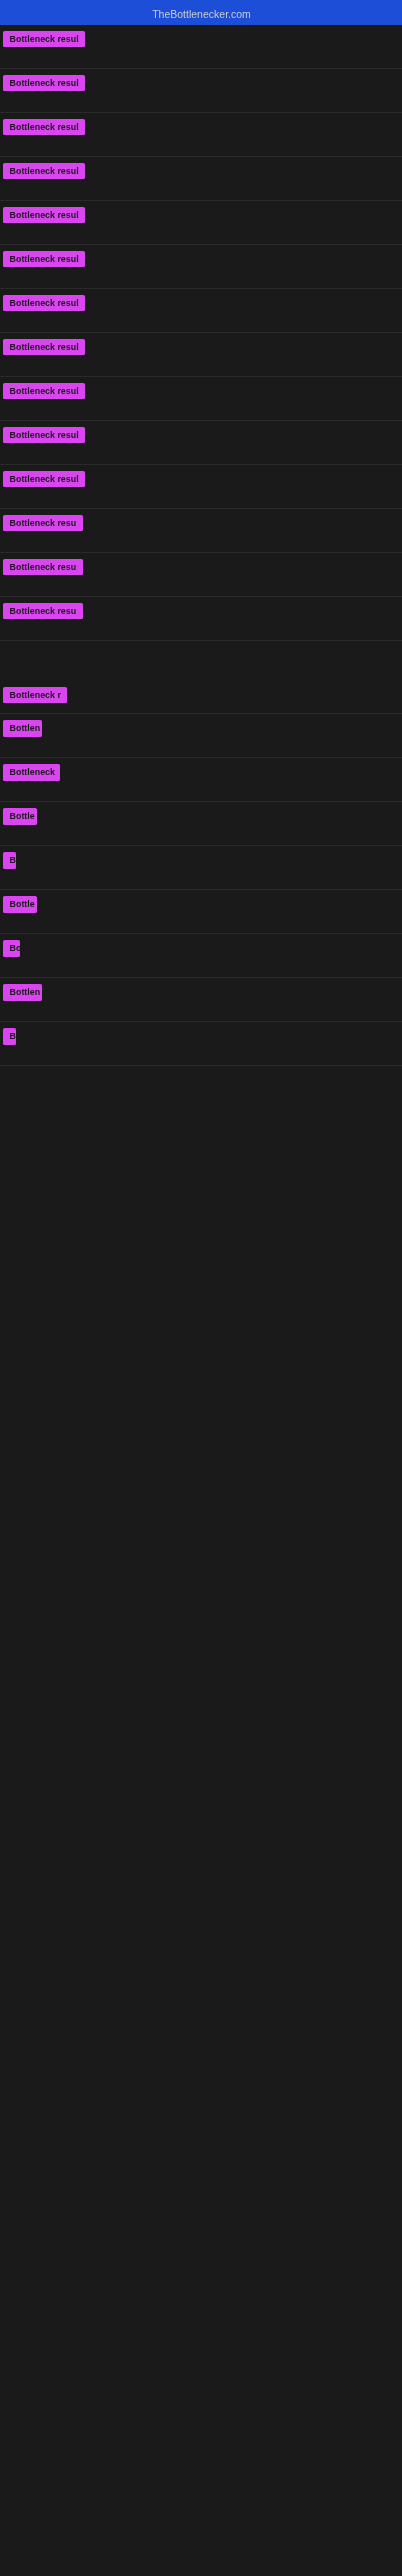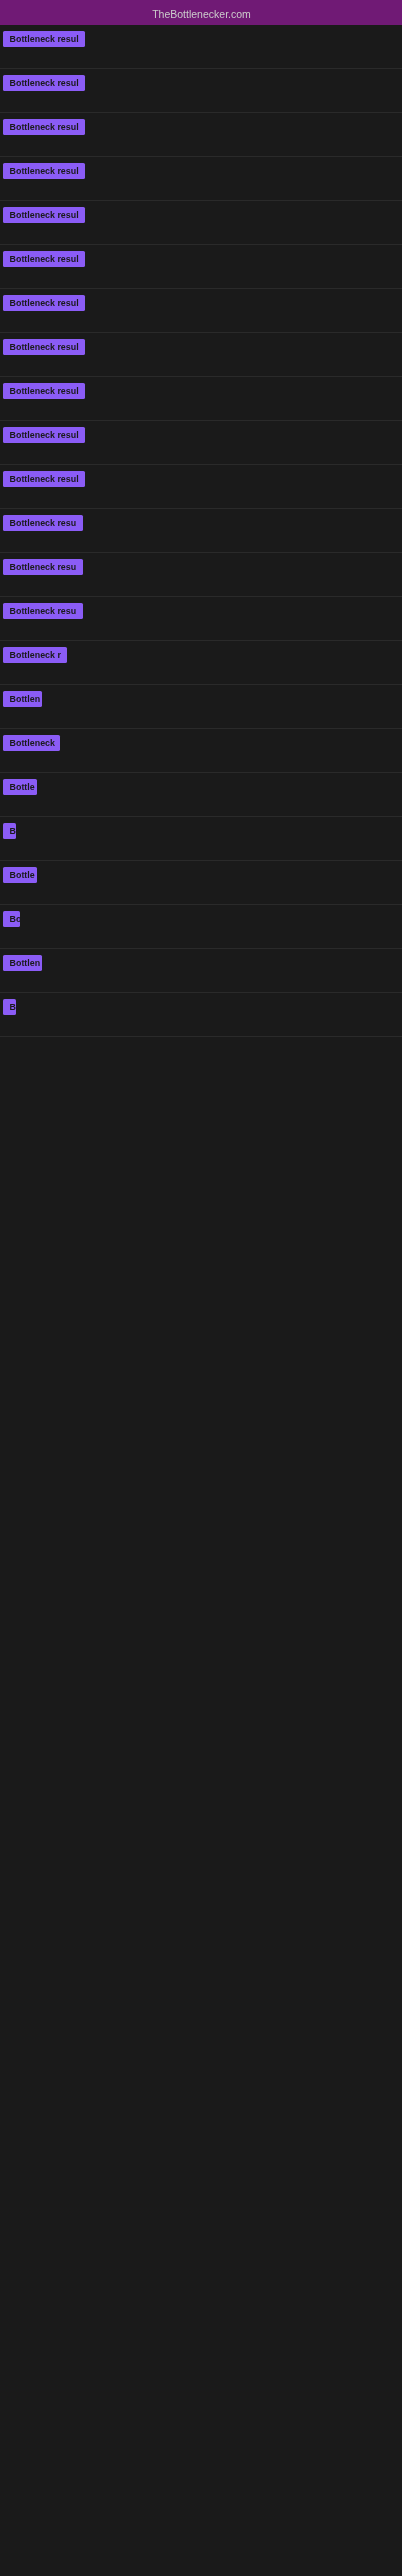--- a/index.html
+++ b/index.html
@@ -12,32 +12,32 @@
       width: 403px;
       min-height: 2576px;
       background-color: #1a1a1a;
       font-family: Arial, sans-serif;
       position: relative;
     }
 
     .site-header {
       text-align: center;
       padding: 6.4px 0 3.2px 0;
-      background-color: #701a75;
+      background-color: #1d4ed8;
     }
 
     .site-title {
       color: #cccccc;
       font-size: 10.5px;
       font-weight: normal;
     }
 
     .bottleneck-badge {
       display: inline-block;
-      background-color: #8b5cf6;
+      background-color: #d946ef;
       color: #1a1a1a;
       font-size: 8.9px;
       font-weight: bold;
       padding: 3.2px 6.4px;
       border-radius: 1.6px;
       white-space: nowrap;
       overflow: hidden;
     }
 
     .result-row {
@@ -99,21 +99,21 @@
       <div class="result-row">
         <div class="badge-container"><span class="bottleneck-badge" style="max-width: 85px;">Bottleneck resu</span></div>
       </div>
       <div class="result-row">
         <div class="badge-container"><span class="bottleneck-badge" style="max-width: 85px;">Bottleneck resu</span></div>
       </div>
       <div class="result-row">
         <div class="badge-container"><span class="bottleneck-badge" style="max-width: 85px;">Bottleneck resu</span></div>
       </div>
       <div class="result-row">
-        <div class="badge-container"><span class="bottleneck-badge" style="max-width: 68px;">Bottleneck r</span></div>
+        <div class="badge-container"><span class="bottleneck-badge" style="max-width: 68px; margin-top: 40px;">Bottleneck r</span></div>
       </div>
       <div class="result-row">
         <div class="badge-container"><span class="bottleneck-badge" style="max-width: 39px;">Bottlen</span></div>
       </div>
       <div class="result-row">
         <div class="badge-container"><span class="bottleneck-badge" style="max-width: 57px;">Bottleneck</span></div>
       </div>
       <div class="result-row">
         <div class="badge-container"><span class="bottleneck-badge" style="max-width: 34px;">Bottle</span></div>
       </div>

